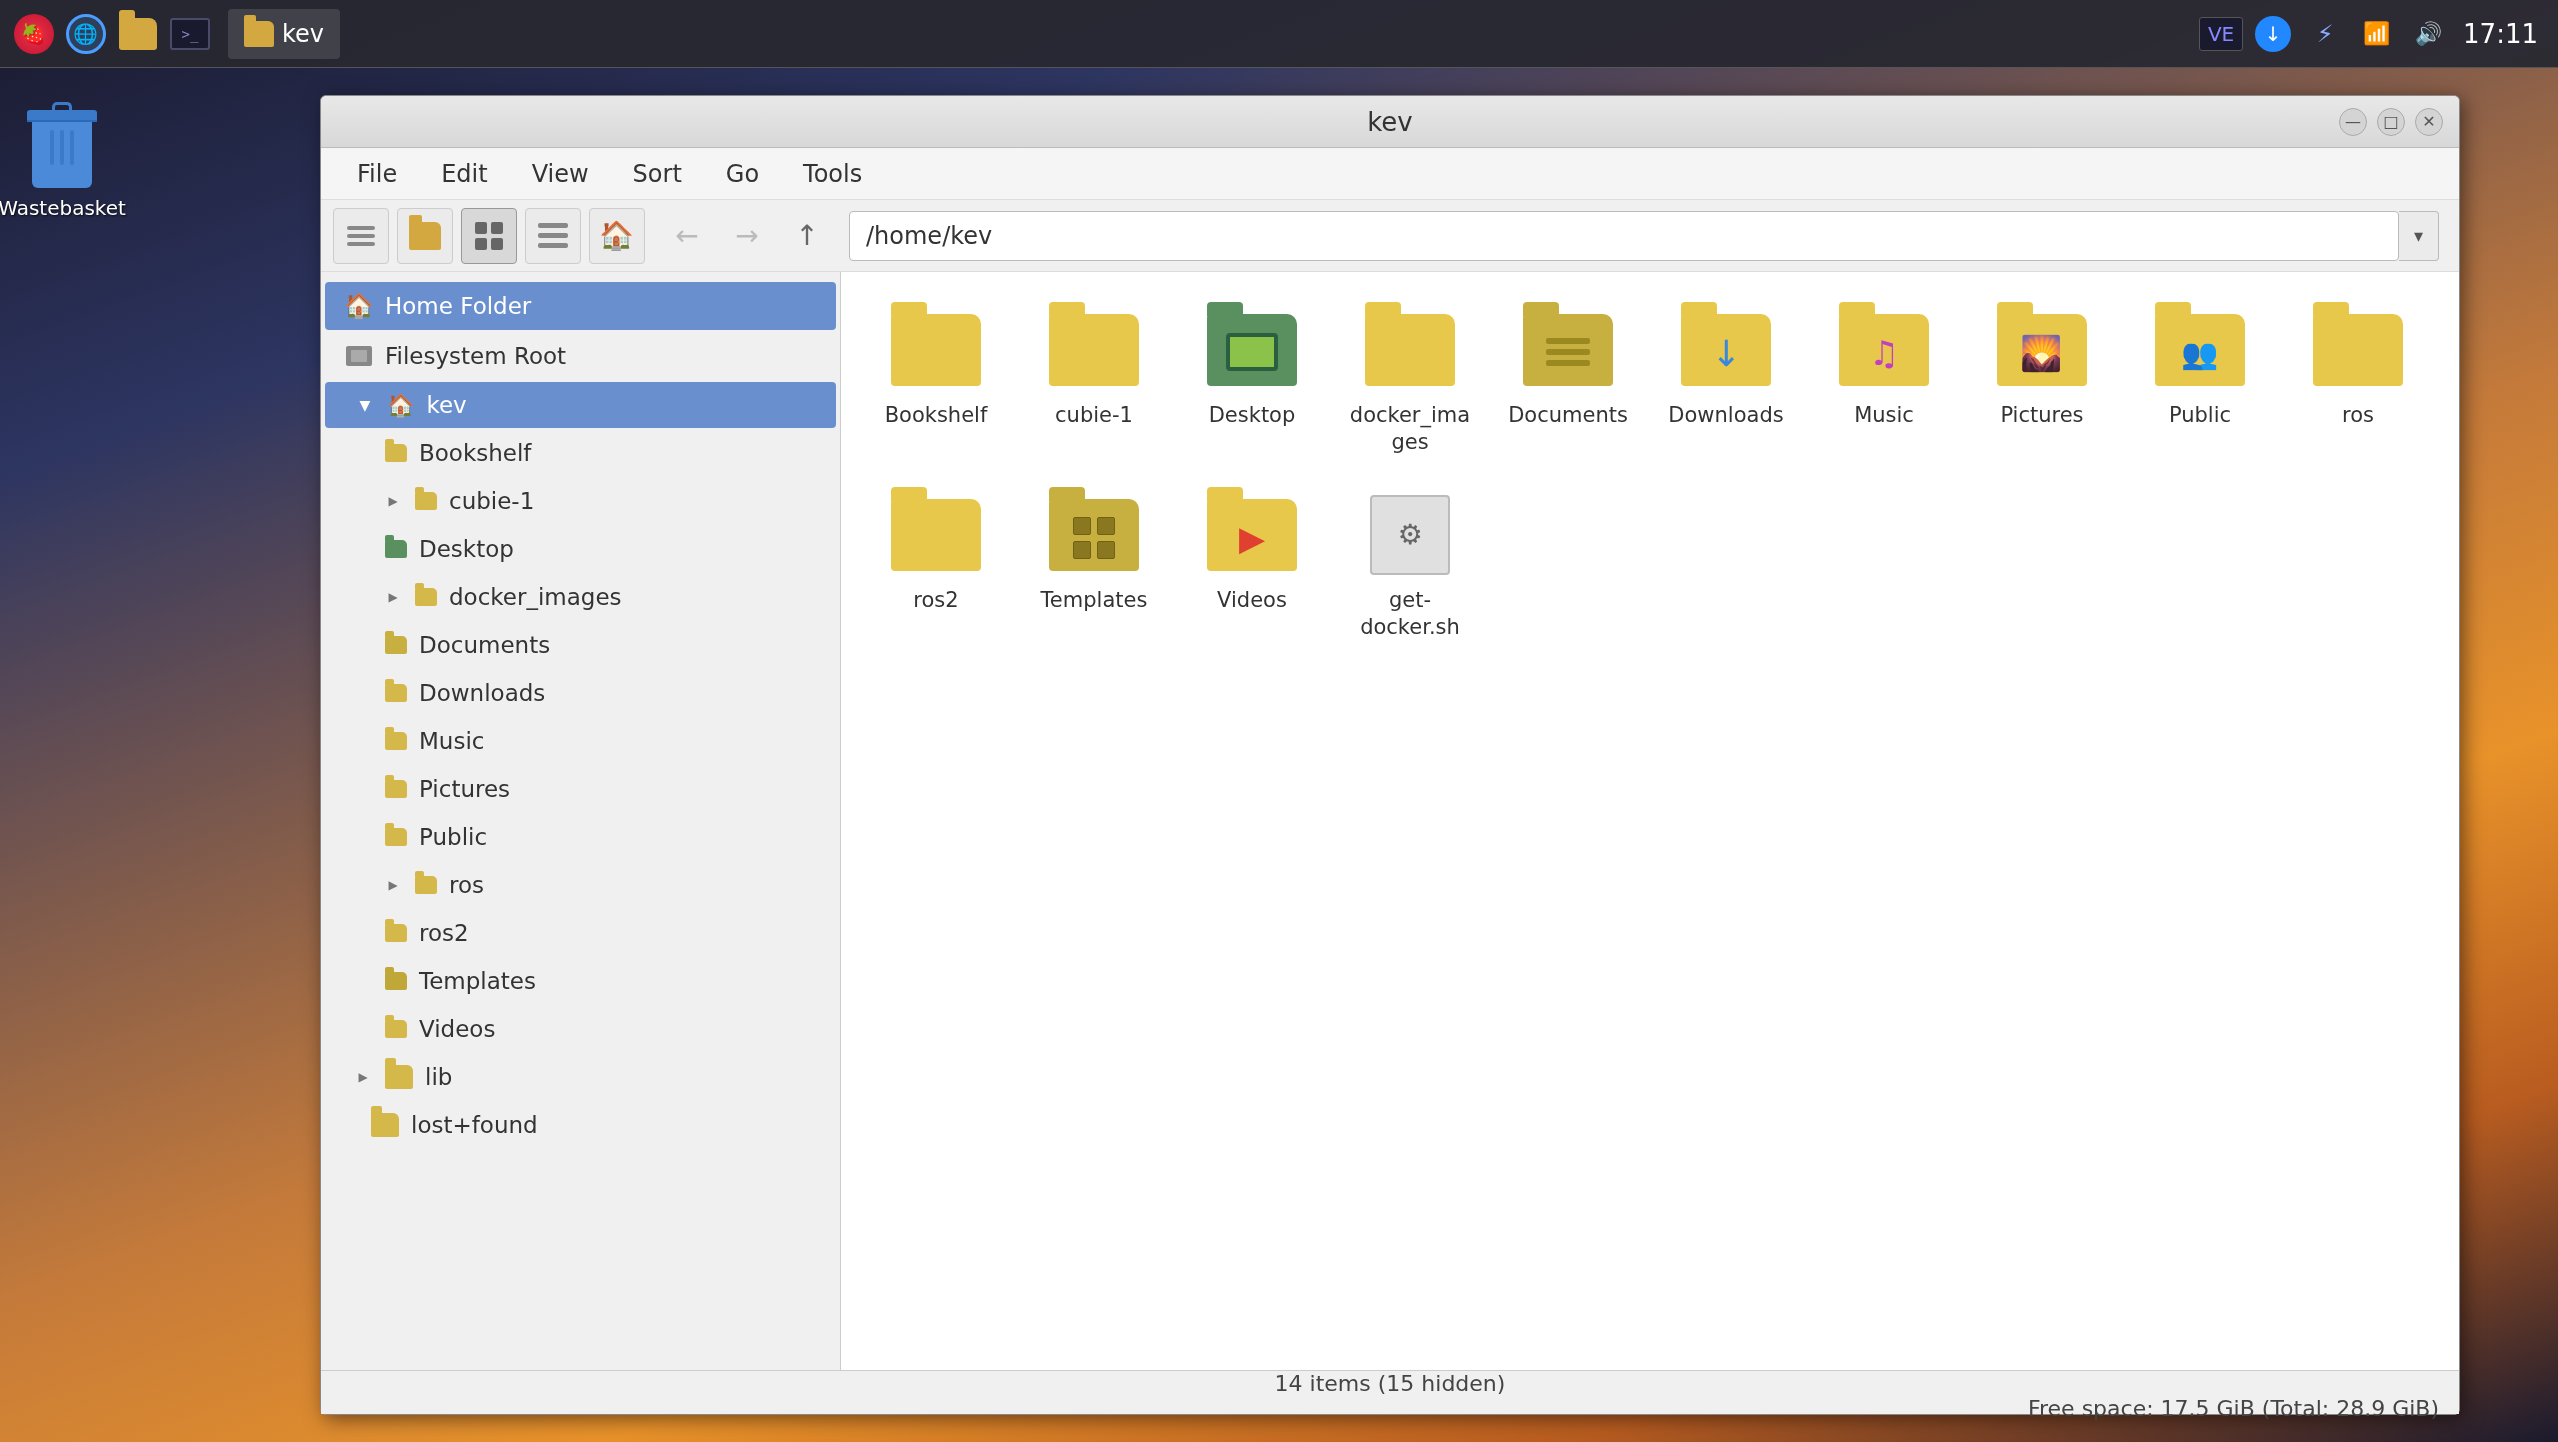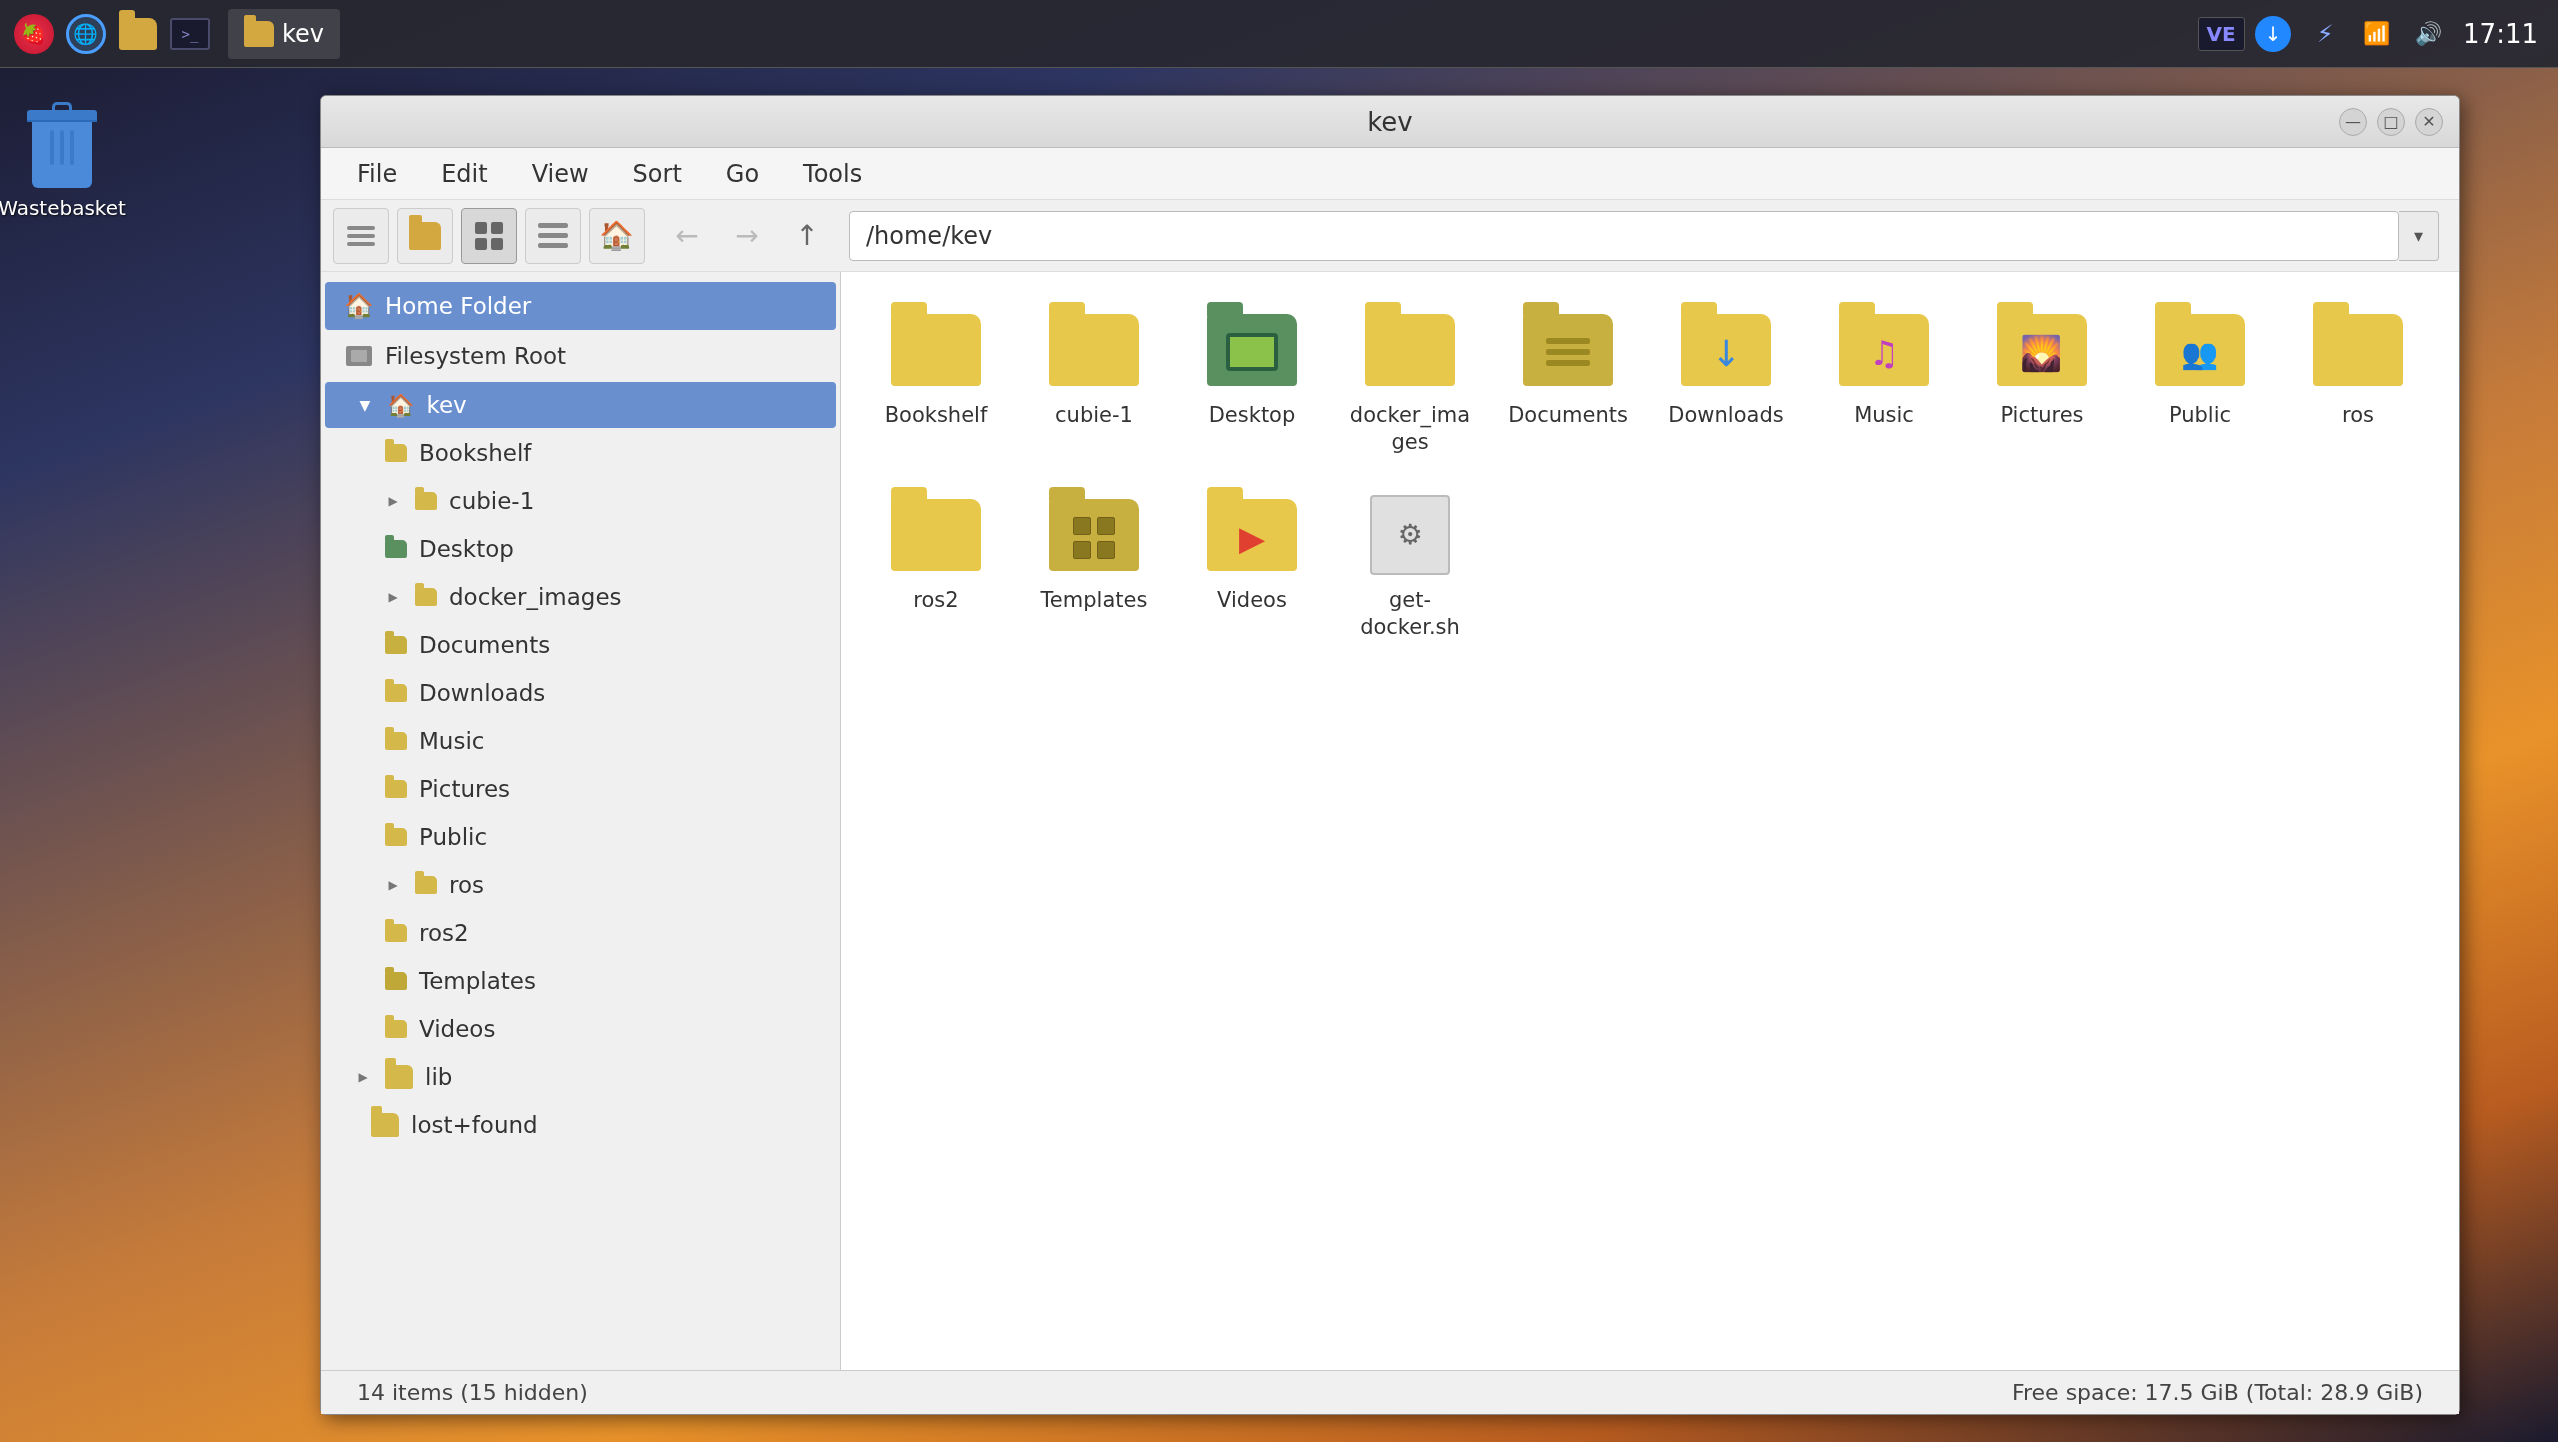--- a/index.html
+++ b/index.html
@@ -365,23 +365,24 @@
       word-break: break-word;
     }
 
     
     .statusbar {
       height: 44px;
       background: #f0f0f0;
       border-top: 1px solid #ccc;
       display: flex;
       align-items: center;
-      padding: 0 36px;
+      padding: 0 20px;
       font-size: 22px;
       color: #444;
+      flex-direction: column;
     }
 
     .statusbar-right {
       margin-left: auto;
     }
 
     
     .small-folder {
       width: 22px;
       height: 18px;
@@ -418,21 +419,21 @@
 
     .small-folder.downloads-f {
       background: #d4b84a;
     }
     .small-folder.downloads-f::before { background: #d4b84a; }
 
     
     .ve-icon {
       background: #1a1a2e;
       color: #8888ff;
-      font-weight: bold;
+      font-weight: normal;
       font-size: 20px;
       padding: 4px 8px;
       border-radius: 3px;
       border: 1px solid #555;
     }
     
     .dl-icon {
       width: 36px;
       height: 36px;
       border-radius: 50%;

